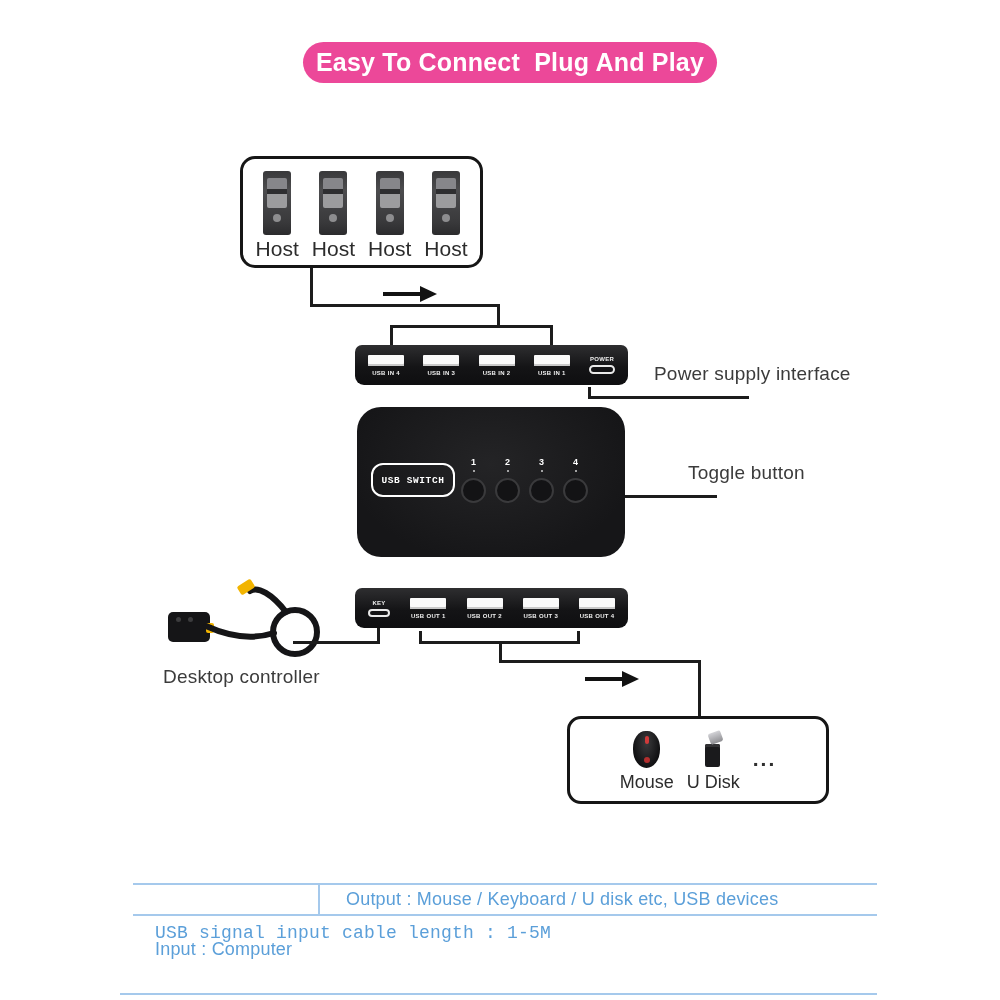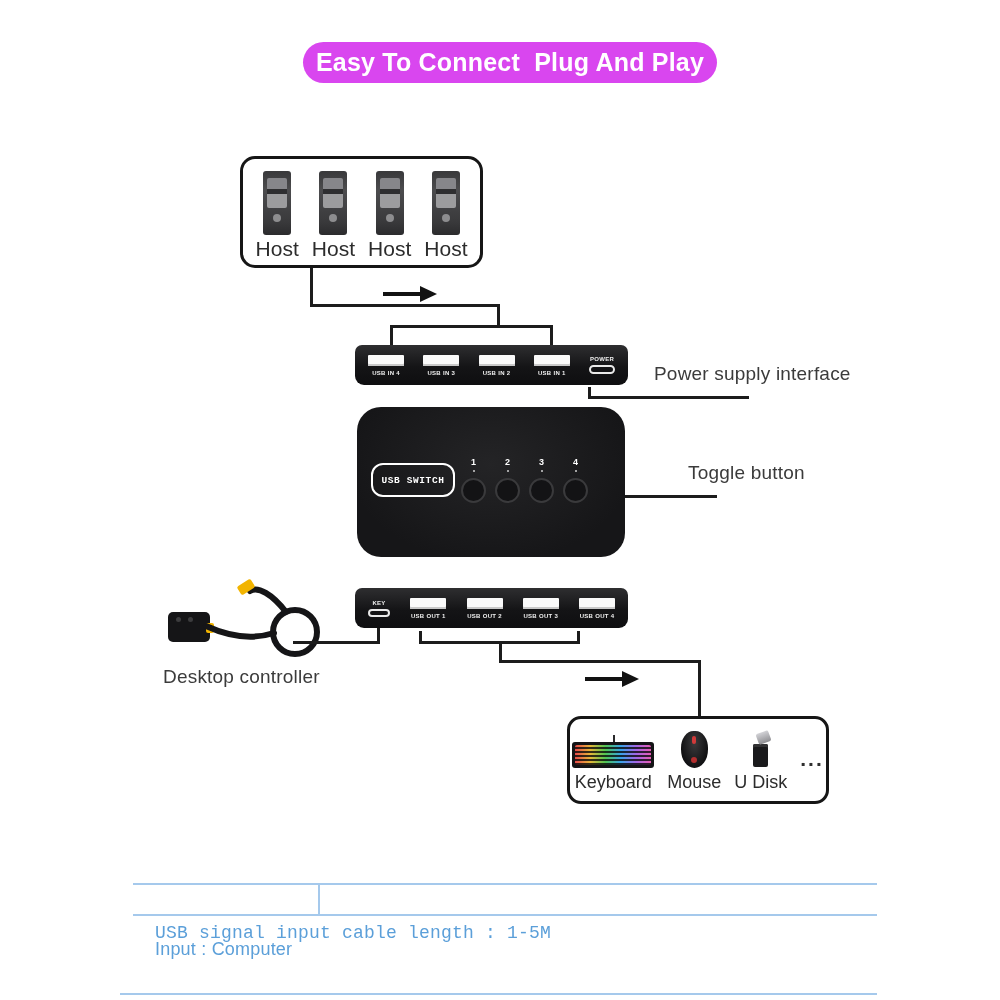--- a/index.html
+++ b/index.html
@@ -4,21 +4,21 @@
 <style>
   html,body{margin:0;padding:0;background:#ffffff;}
   #stage{position:relative;width:1000px;height:1000px;background:#ffffff;overflow:hidden;
          font-family:"Liberation Sans",sans-serif;}
   .abs{position:absolute;}
   .line{position:absolute;background:#1c1c1c;}
   .note{position:absolute;font-size:19px;color:#3b3b3b;letter-spacing:.2px;white-space:nowrap;}
 
   
   #banner{left:303px;top:42px;width:414px;height:41px;border-radius:21px;
-          background:#d946ef;display:flex;align-items:center;justify-content:center;}
+          background:#ec4899;display:flex;align-items:center;justify-content:center;}
   #banner span{color:#fff;font-weight:bold;font-size:25px;white-space:pre;letter-spacing:.2px;}
 
   
   #host-box{left:240px;top:156px;width:243px;height:112px;border:3px solid #161616;border-radius:15px;
             box-sizing:border-box;display:flex;justify-content:space-around;align-items:flex-end;padding:8px 6px 4px;}
   .host-item{display:flex;flex-direction:column;align-items:center;}
   .tower{width:28px;height:64px;border-radius:3px;position:relative;
          background:linear-gradient(180deg,#39393b,#4c4c4e 30%,#39393b 80%,#2b2b2d);}
   .tower::before{content:"";position:absolute;left:4px;right:4px;top:7px;height:30px;border-radius:2px;
          background:linear-gradient(180deg,#86868a 0 38%,#2e2e30 38% 52%,#9c9c9e 52% 100%);}
@@ -226,37 +226,34 @@
   <div class="line" style="left:499px;top:641px;width:3px;height:22px;"></div>
   <div class="line" style="left:499px;top:660px;width:202px;height:3px;"></div>
   <div class="line" style="left:698px;top:660px;width:3px;height:57px;"></div>
   <div class="arrow" style="left:585px;top:671px;">
     <div class="shaft"></div>
       <div class="head"></div>
   </div>
 
   <div class="abs" id="devices-box">
     <div class="dev-item">
-      <div class="kbd-icon"></div>
-      <div class="dev-label">Keyboard</div>
-    </div>
-    <div class="dev-item">
       <div class="mouse-icon"></div>
       <div class="dev-label">Mouse</div>
     </div>
     <div class="dev-item">
       <div class="udisk-icon">
         <div class="udisk-cap"></div>
           <div class="udisk-body"></div>
       </div>
       <div class="dev-label">U Disk</div>
     </div>
     <div class="dots">...</div>
   </div>
 
   <div class="blue-line" style="left:133px;top:883px;width:744px;"></div>
   <div class="blue-text" style="left:155px;top:939px;">Input : Computer</div>
   <div class="blue-line" style="left:318px;top:883px;width:2px;height:33px;"></div>
+  <div class="blue-text" style="left:346px;top:889px;">Output : Mouse / Keyboard / U disk etc, USB devices</div>
   <div class="blue-line" style="left:133px;top:914px;width:744px;"></div>
   <div class="blue-text" style="left:155px;top:923px;font-family:Liberation Mono, monospace;">USB signal input cable length : 1-5M</div>
   <div class="blue-line" style="left:120px;top:993px;width:757px;"></div>
 
 </div>
 
 </body></html>

